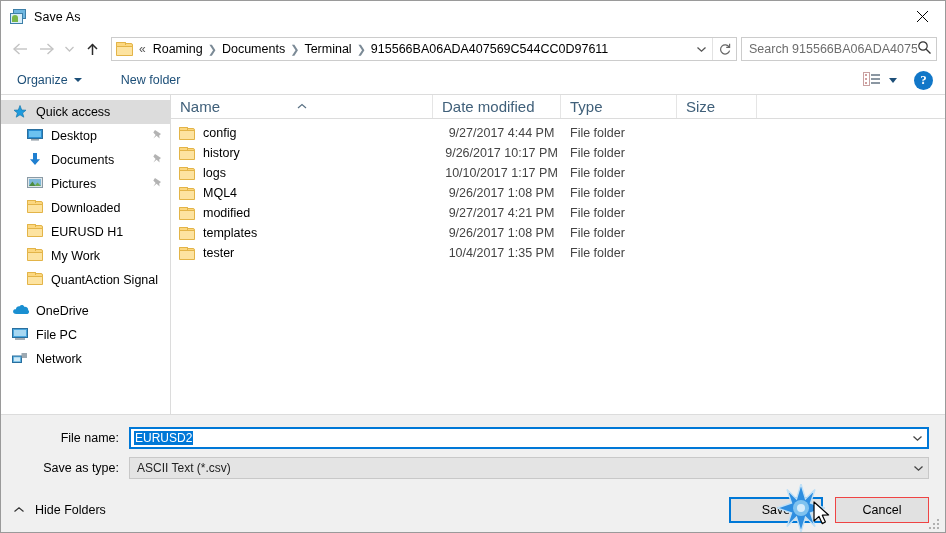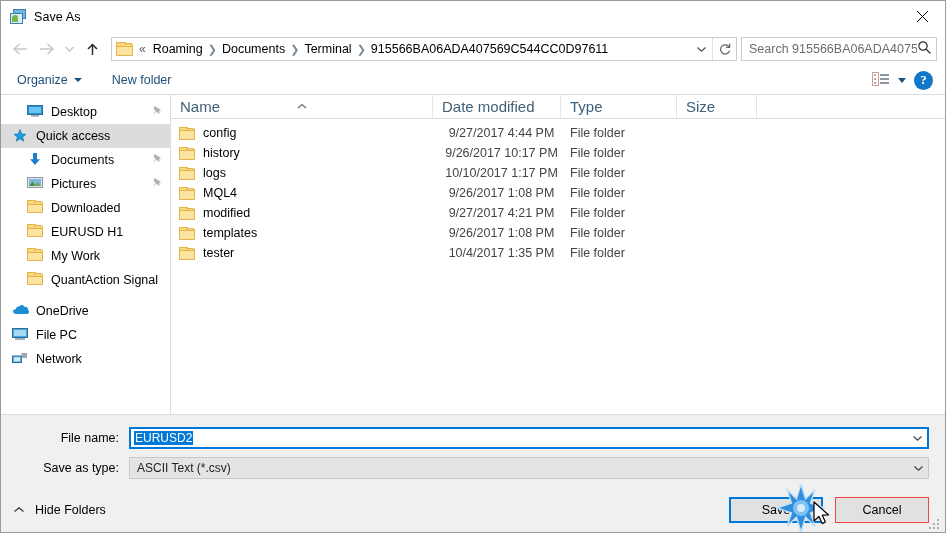--- a/index.html
+++ b/index.html
@@ -142,20 +142,21 @@
 
   
   .cmdbar {
     height: 29px;
     flex: 0 0 29px;
     background: #ffffff;
     border-bottom: 1px solid #dcdcdc;
     display: flex;
     align-items: center;
     padding-left: 14px;
+    gap: 9px;
   }
   .cmd-item {
     font-size: 12.5px;
     color: #1d4f78;
     margin-right: 26px;
     display: flex; align-items: center;
     padding: 3px 2px;
   }
   .cmd-caret {
     margin-left: 6px;
@@ -526,43 +527,43 @@
     </div>
     <div class="help-btn">
       <span>?</span>
     </div>
   </div>
 
   <div class="body">
 
     <div class="sidebar">
 
+      <div class="side-item selected indent-0">
+        <span class="side-ico">
+          <svg width="16" height="16" viewBox="0 0 16 16">
+            <path d="M8 1.5 L9.7 6 L14 6.2 L10.6 9 L11.8 13.2 L8 10.8 L4.2 13.2 L5.4 9 L2 6.2 L6.3 6 Z" fill="#1d9bde" stroke="#1679ad" stroke-width="0.7"></path>
+          </svg>
+        </span>
+        <span class="side-label">Quick access</span>
+      </div>
+
       <div class="side-item indent-1">
         <span class="side-ico">
           <svg width="16" height="14" viewBox="0 0 16 14">
             <rect x="0.5" y="1.5" width="15" height="9" fill="#2b8fd4" stroke="#2a6f9e" stroke-width="1"></rect>
             <rect x="2" y="3" width="12" height="6" fill="#6cc2f0"></rect>
             <rect x="4" y="11" width="8" height="1.6" fill="#9aa5ad"></rect>
           </svg>
         </span>
         <span class="side-label">Desktop</span>
         <span class="pin">
           <svg width="11" height="12" viewBox="0 0 11 12">
             <path d="M3 1 L9 5 L7.2 6.4 L7.6 9.4 L4.6 6.8 L1.4 9.6 L3.6 6 L1.3 3.6 Z" fill="#9a9a9a"></path>
           </svg>
         </span>
-      </div>
-
-      <div class="side-item selected indent-0">
-        <span class="side-ico">
-          <svg width="16" height="16" viewBox="0 0 16 16">
-            <path d="M8 1.5 L9.7 6 L14 6.2 L10.6 9 L11.8 13.2 L8 10.8 L4.2 13.2 L5.4 9 L2 6.2 L6.3 6 Z" fill="#1d9bde" stroke="#1679ad" stroke-width="0.7"></path>
-          </svg>
-        </span>
-        <span class="side-label">Quick access</span>
       </div>
 
       <div class="side-item indent-1">
         <span class="side-ico">
           <svg width="16" height="15" viewBox="0 0 16 15">
             <path d="M6 1 L10 1 L10 7.2 L13 7.2 L8 13 L3 7.2 L6 7.2 Z" fill="#1f7fd0"></path>
           </svg>
         </span>
         <span class="side-label">Documents</span>
         <span class="pin">

